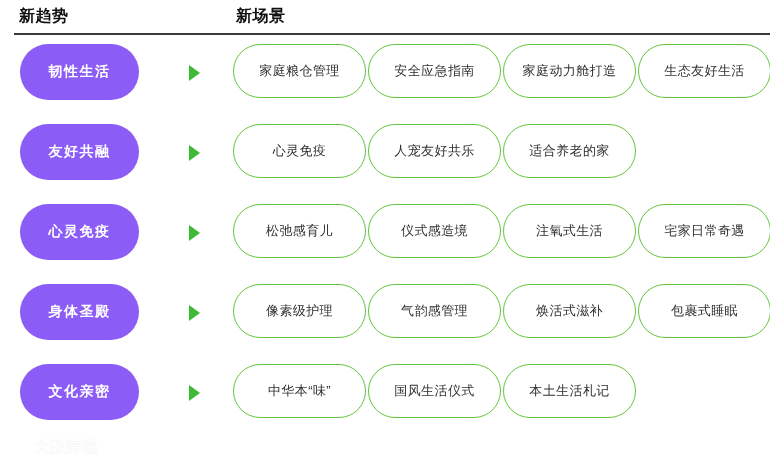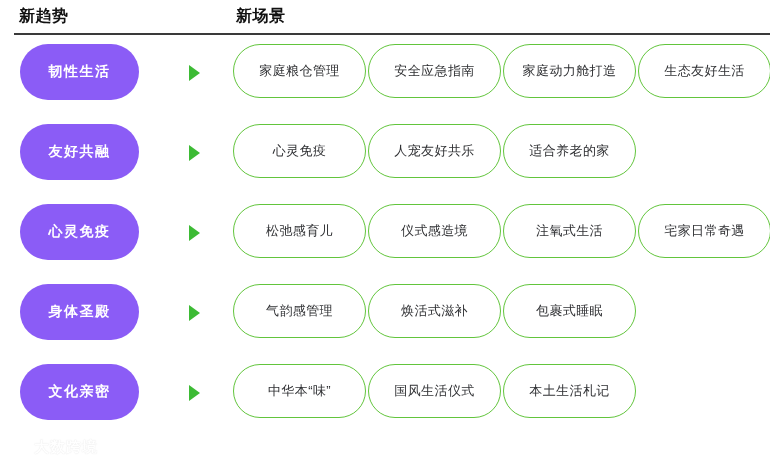--- a/index.html
+++ b/index.html
@@ -228,20 +228,23 @@
         </div>
       </div>
     </div>
     <div class="row">
       <div class="trend-pill">
         <span class="trend-label">身体圣殿</span>
       </div>
       <div class="arrow-icon"></div>
       <div class="scene-list">
         <div class="scene-pill">
+          <span class="scene-label">像素级护理</span>
+        </div>
+        <div class="scene-pill">
           <span class="scene-label">气韵感管理</span>
         </div>
         <div class="scene-pill">
           <span class="scene-label">焕活式滋补</span>
         </div>
         <div class="scene-pill">
           <span class="scene-label">包裹式睡眠</span>
         </div>
       </div>
     </div>

